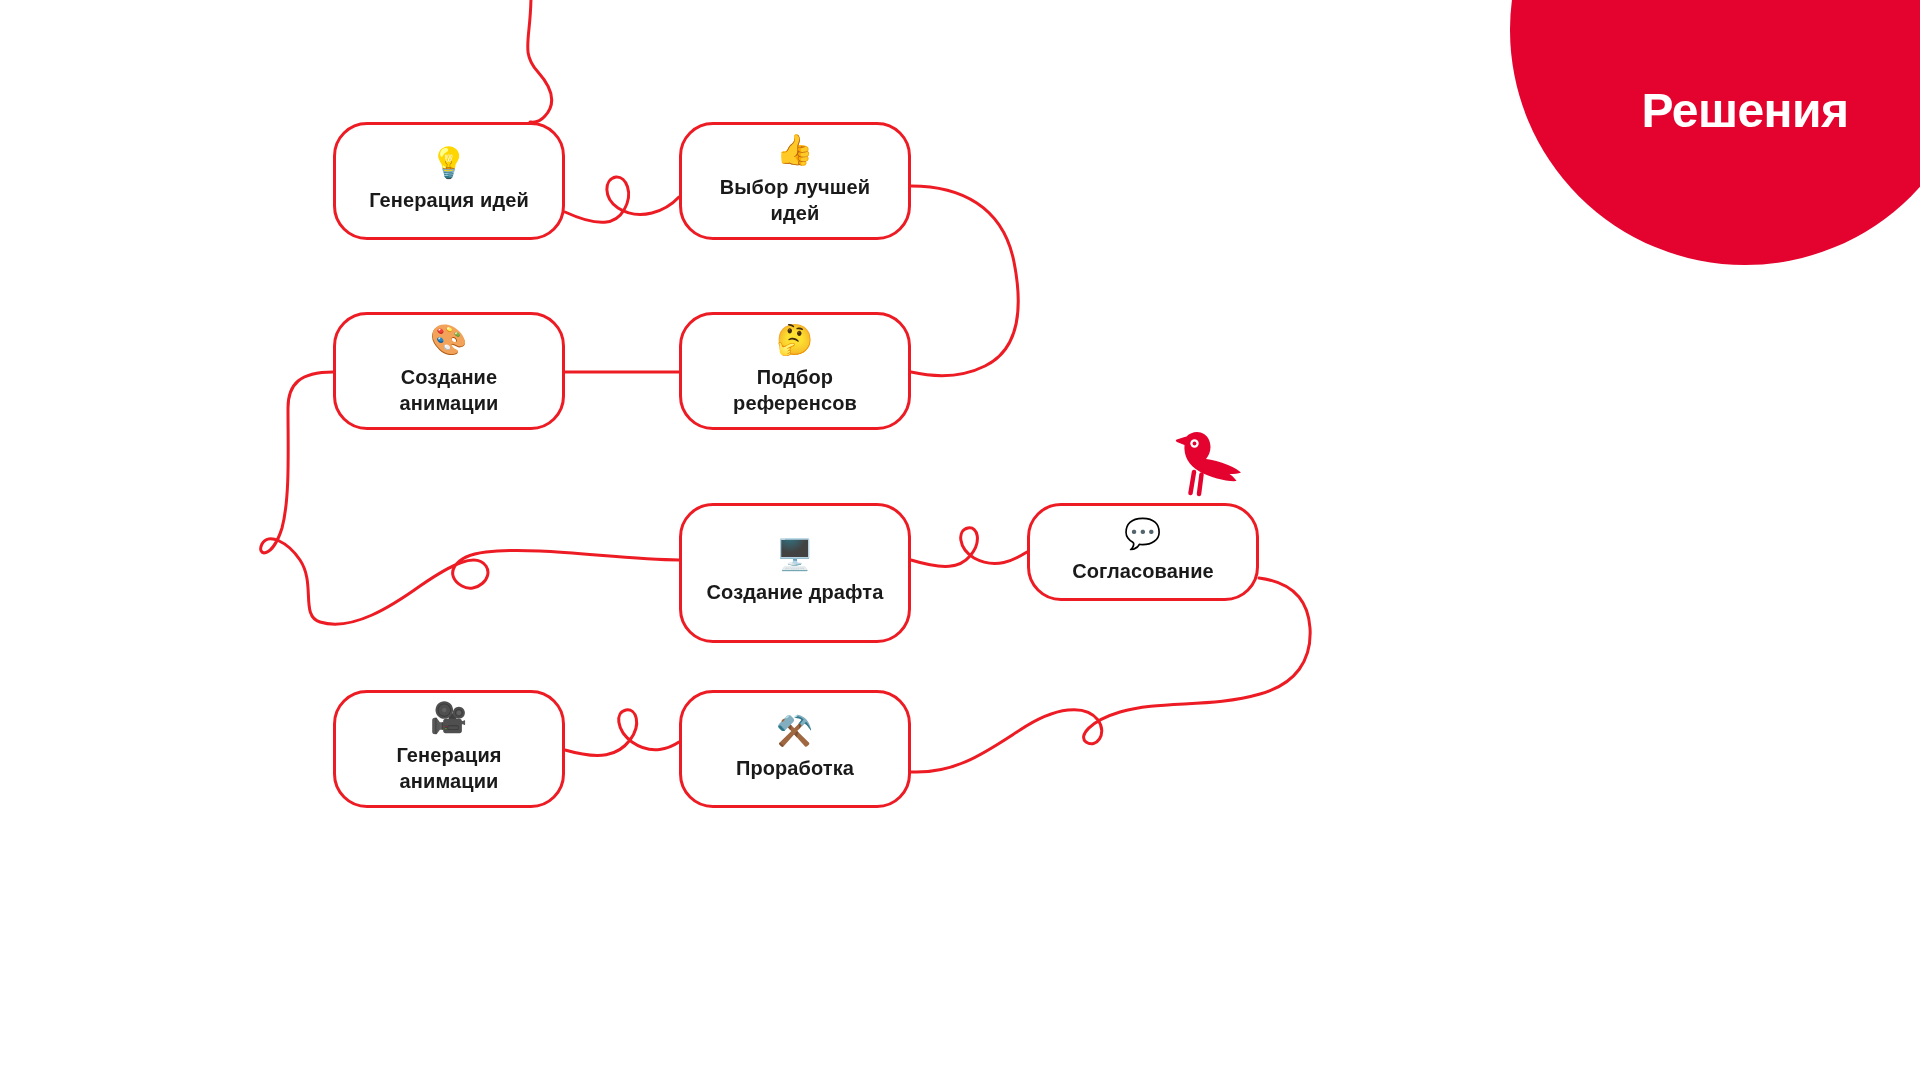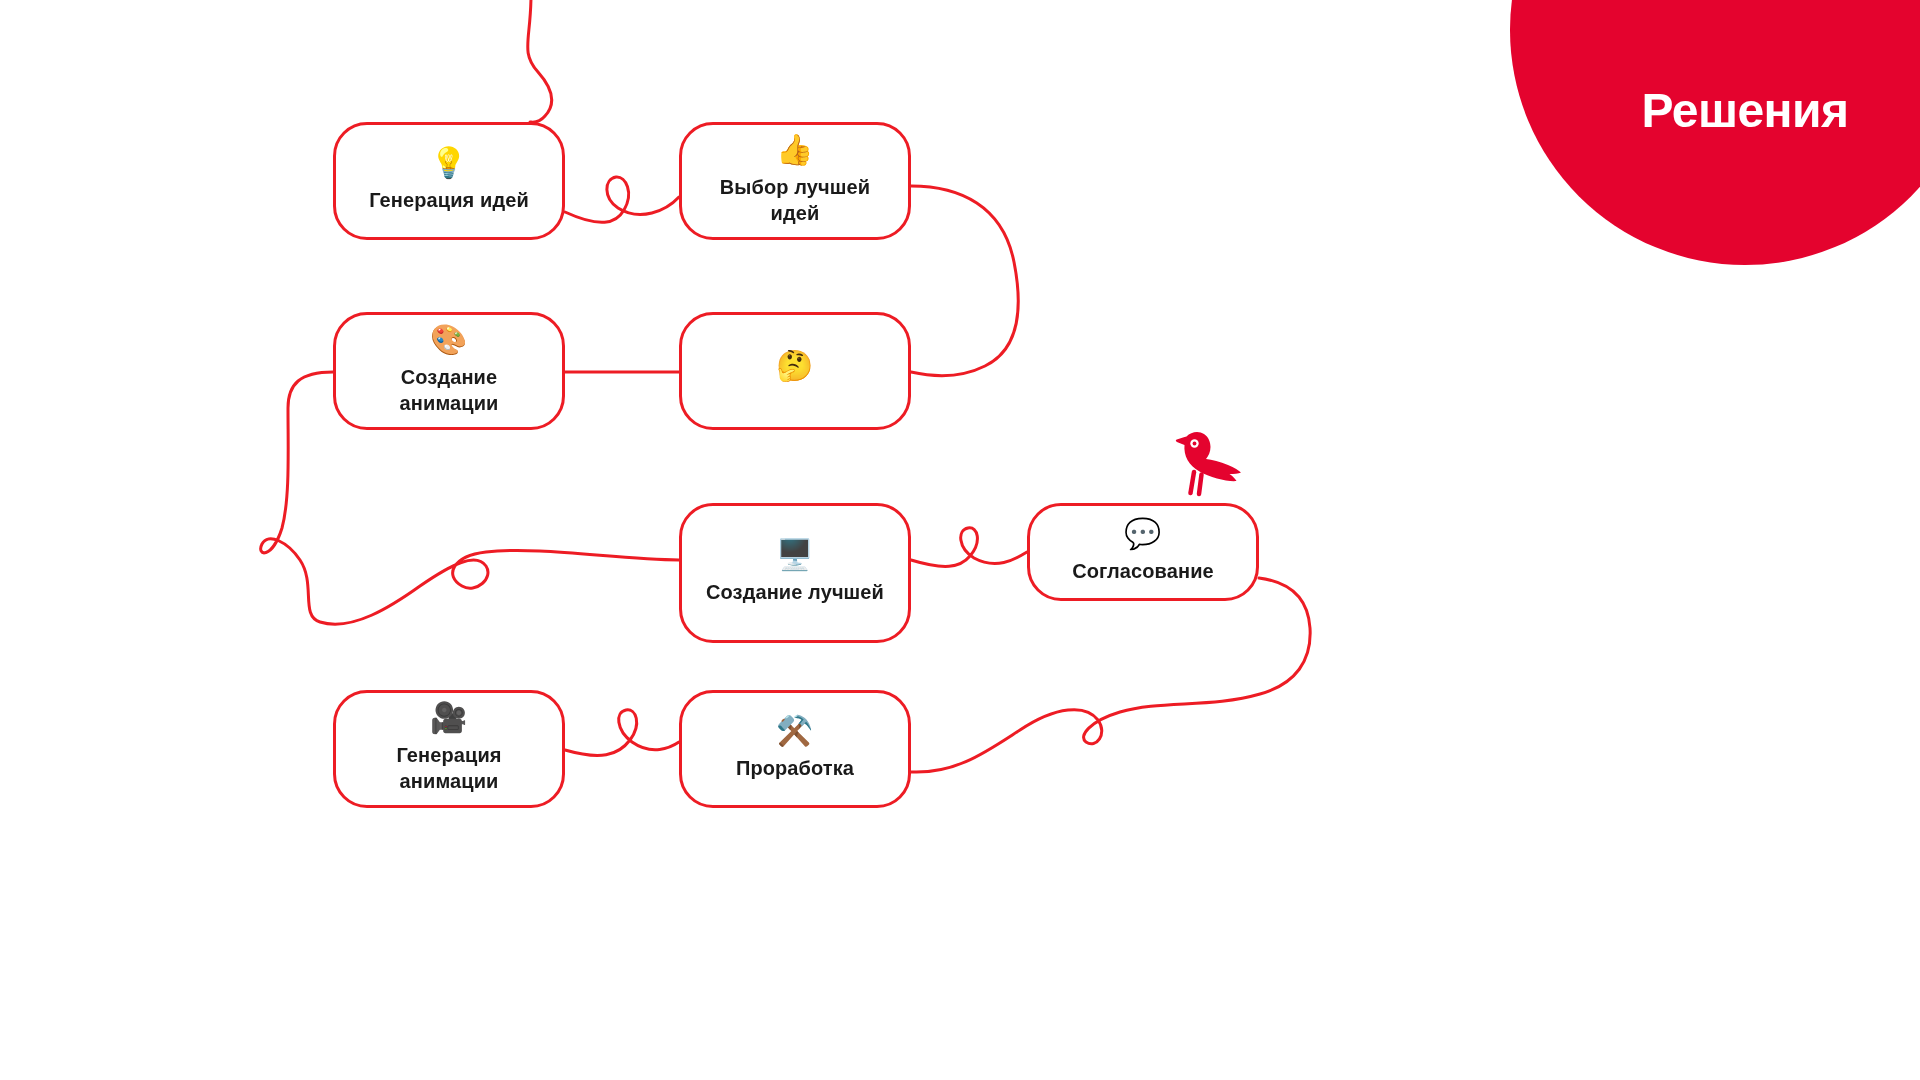--- a/index.html
+++ b/index.html
@@ -118,25 +118,26 @@
     <div class="label">Выбор лучшей идей</div>
   </div>
 
   <div class="card" style="left:333px;top:312px;width:232px;height:118px;">
     <div class="emoji">🎨</div>
     <div class="label">Создание анимации</div>
   </div>
 
   <div class="card" style="left:679px;top:312px;width:232px;height:118px;">
     <div class="emoji">🤔</div>
+    <div class="label">Подбор референсов</div>
   </div>
 
   <div class="card" style="left:679px;top:503px;width:232px;height:140px;">
     <div class="emoji">🖥️</div>
-    <div class="label">Создание лучшей</div>
+    <div class="label">Создание драфта</div>
   </div>
 
   <div class="card" style="left:1027px;top:503px;width:232px;height:98px;">
     <div class="emoji">💬</div>
     <div class="label">Согласование</div>
   </div>
 
   <div class="card" style="left:333px;top:690px;width:232px;height:118px;">
     <div class="emoji">🎥</div>
     <div class="label">Генерация анимации</div>

